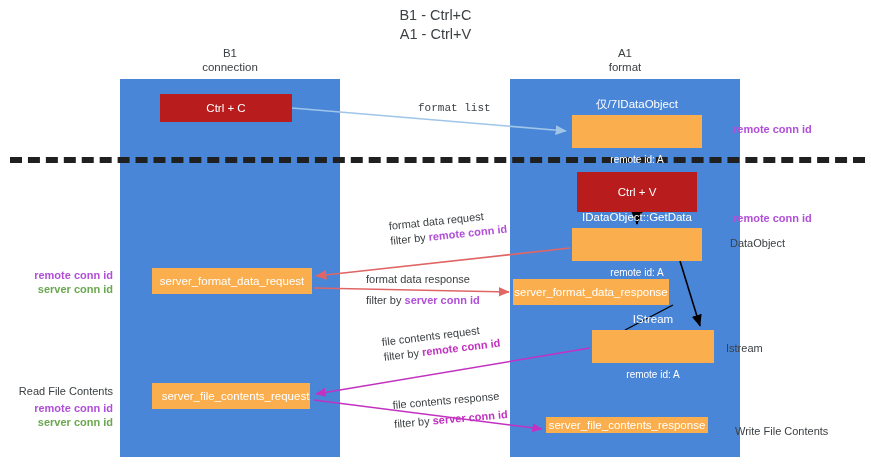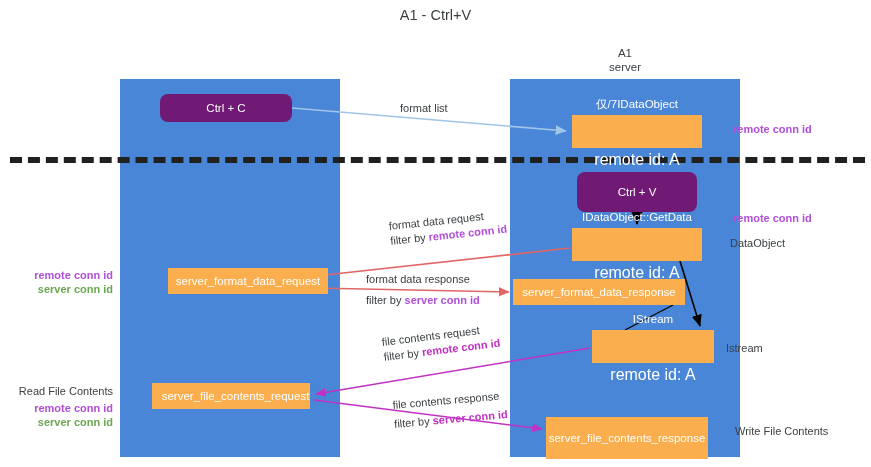--- a/index.html
+++ b/index.html
@@ -58,33 +58,33 @@
     display: flex;
     flex-direction: column;
     align-items: center;
     justify-content: center;
     text-align: center;
     color: #ffffff;
     font-size: 11.5px;
     line-height: 14px;
     padding: 2px 4px;
   }
-  .node.green { background: #701a75; border-radius: 8px; }
+  .node.green { background: #b91c1c; }
   .node.orange { background: #fbae4d; gap: 42px; }
-  .node .l2 { font-size: 16px; }
+  .node .l2 { font-size: 10px; }
 
   #node-ctrlc   { left: 160px; top: 94px;  width: 132px; height: 28px; }
   #node-idataobj{ left: 572px; top: 115px; width: 130px; height: 33px; }
   #node-ctrlv   { left: 577px; top: 172px; width: 120px; height: 40px; }
   #node-getdata { left: 572px; top: 228px; width: 130px; height: 33px; }
-  #node-sfdreq  { left: 168px; top: 268px; width: 160px; height: 26px; }
-  #node-sfdresp { left: 513px; top: 279px; width: 172px; height: 26px; }
+  #node-sfdreq  { left: 152px; top: 268px; width: 160px; height: 26px; }
+  #node-sfdresp { left: 513px; top: 279px; width: 156px; height: 26px; }
   #node-istream { left: 592px; top: 330px; width: 122px; height: 33px; }
   #node-sfcreq  { left: 152px; top: 383px; width: 158px; height: 26px; padding-left: 13px; }
-  #node-sfcresp { left: 546px; top: 417px; width: 162px; height: 42px; }
+  #node-sfcresp { left: 546px; top: 417px; width: 162px; height: 16px; }
 
   
   .side-label {
     font-size: 11px;
     line-height: 14px;
     white-space: nowrap;
   }
   .purple { color: #b14fd8; font-weight: bold; }
   .green-t { color: #6aa84f; font-weight: bold; }
   .plain { color: #3c4043; font-weight: normal; text-align: right; }
@@ -102,40 +102,45 @@
   
   .edge-label {
     font-size: 11px;
     line-height: 15px;
     white-space: nowrap;
     color: #3c4043;
   }
   .edge-label .hl-purple { color: #b14fd8; font-weight: bold; }
   .edge-label .hl-magenta { color: #c232c2; font-weight: bold; }
 
-  #el-format-list { left: 400px; top: 101px; }
+  #el-format-list { left: 418px; top: 101px; font-family: Liberation Mono, monospace; }
   #el-fdr { left: 388px; top: 219px; transform: rotate(-6deg); transform-origin: left top; }
   #el-fdresp { left: 366px; top: 272px; }
   #el-fcr { left: 381px; top: 335px; transform: rotate(-7deg); transform-origin: left top; }
   #el-fcresp { left: 392px; top: 398px; transform: rotate(-5deg); transform-origin: left top; }
 
   #svg-edges { left: 0; top: 0; width: 871px; height: 467px; pointer-events: none; }
 </style>
 </head>
 <body>
 
 <div id="canvas">
 
   <div id="title" class="abs">
+    <div>B1 - Ctrl+C</div>
     <div>A1 - Ctrl+V</div>
   </div>
 
+  <div id="head-b1" class="abs col-head">
+    <div>B1</div>
+    <div>connection</div>
+  </div>
   <div id="head-a1" class="abs col-head">
     <div>A1</div>
-    <div>server</div>
+    <div>format</div>
   </div>
 
   <div id="lane-b1" class="abs lane"></div>
   <div id="lane-a1" class="abs lane"></div>
 
   <svg id="svg-edges" class="abs" viewBox="0 0 871 467">
     <defs>
       <marker id="ah-blue" markerWidth="8" markerHeight="8" refX="6.5" refY="3" orient="auto">
         <path d="M0,0 L7,3 L0,6 z" fill="#9fc5e8"></path>
       </marker>

